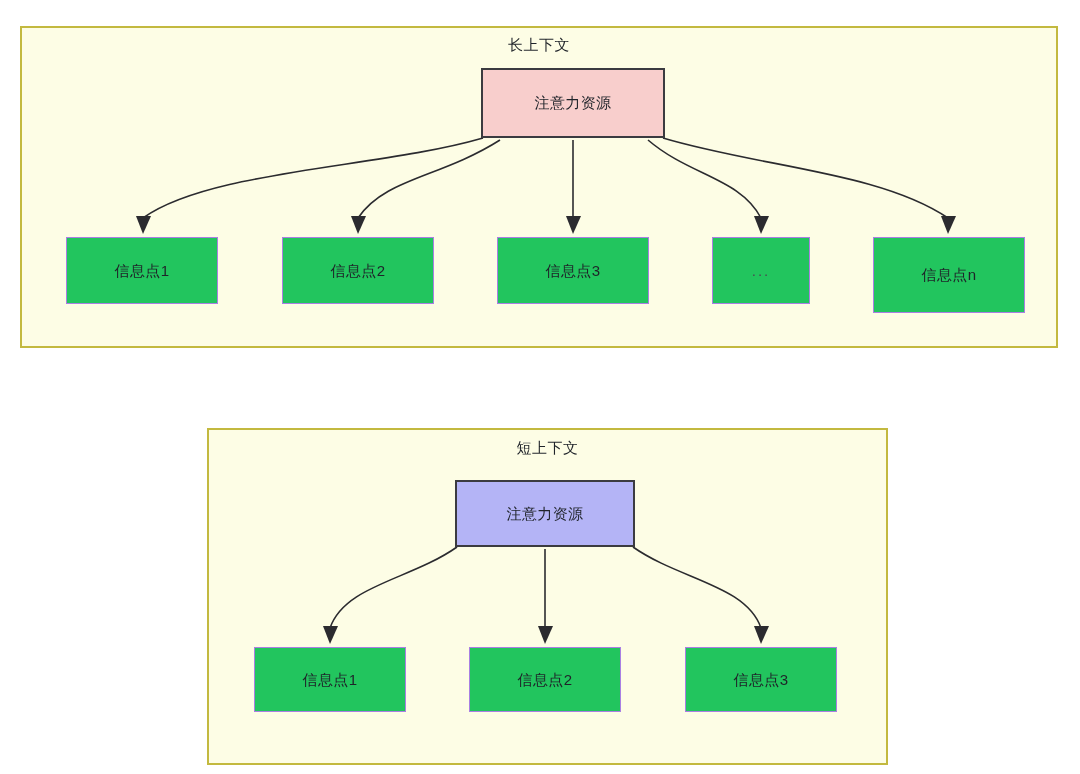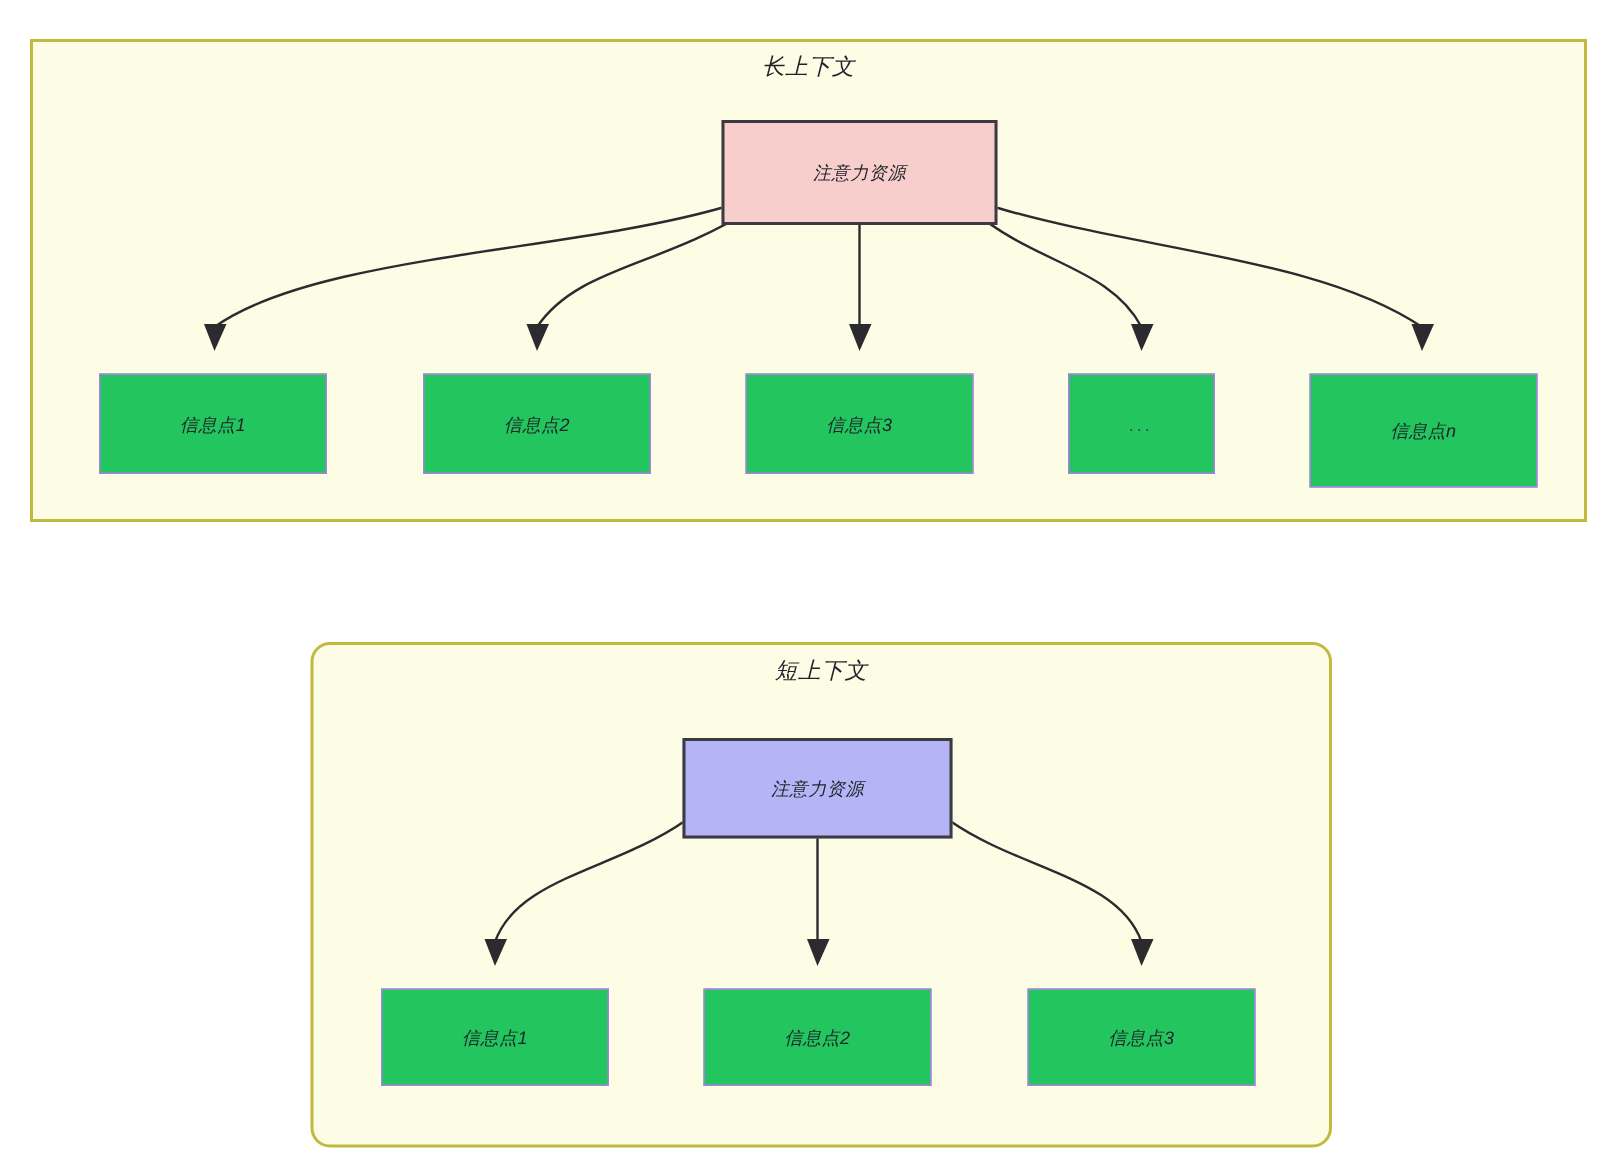--- a/index.html
+++ b/index.html
@@ -14,67 +14,64 @@
     overflow: hidden;
     font-family: "Liberation Sans", "DejaVu Sans", sans-serif;
     color: #1f2329;
   }
   #stage {
     position: absolute;
     left: 0;
     top: 0;
     width: 1080px;
     height: 774px;
-    font-style: italic;
   }
   .group-frame {
     position: absolute;
     box-sizing: border-box;
     background: #fdfde5;
     border: 2px solid #c3b93f;
   }
   #group-long {
     left: 20px;
     top: 26px;
     width: 1038px;
     height: 322px;
   }
   #group-short {
     left: 207px;
     top: 428px;
     width: 681px;
     height: 337px;
-    border-radius: 13px;
   }
   .group-title {
     position: absolute;
     width: 100%;
     text-align: center;
     font-size: 15px;
     line-height: 18px;
     color: #1f2329;
     letter-spacing: 0.5px;
     white-space: nowrap;
   }
   #group-long .group-title { top: 8px; }
   #group-short .group-title { top: 9px; }
 
   .node {
     position: absolute;
     box-sizing: border-box;
     display: flex;
     align-items: center;
     justify-content: center;
-    font-size: 12px;
+    font-size: 15px;
     line-height: 18px;
     letter-spacing: 0.4px;
     color: #1f2329;
     white-space: nowrap;
     z-index: 3;
-    margin-top: 12px;
   }
   .node.source-pink {
     background: #f8cecc;
     border: 2px solid #3b3b40;
   }
   .node.source-purple {
     background: #b4b4f6;
     border: 2px solid #3b3b40;
   }
   .node.leaf {

